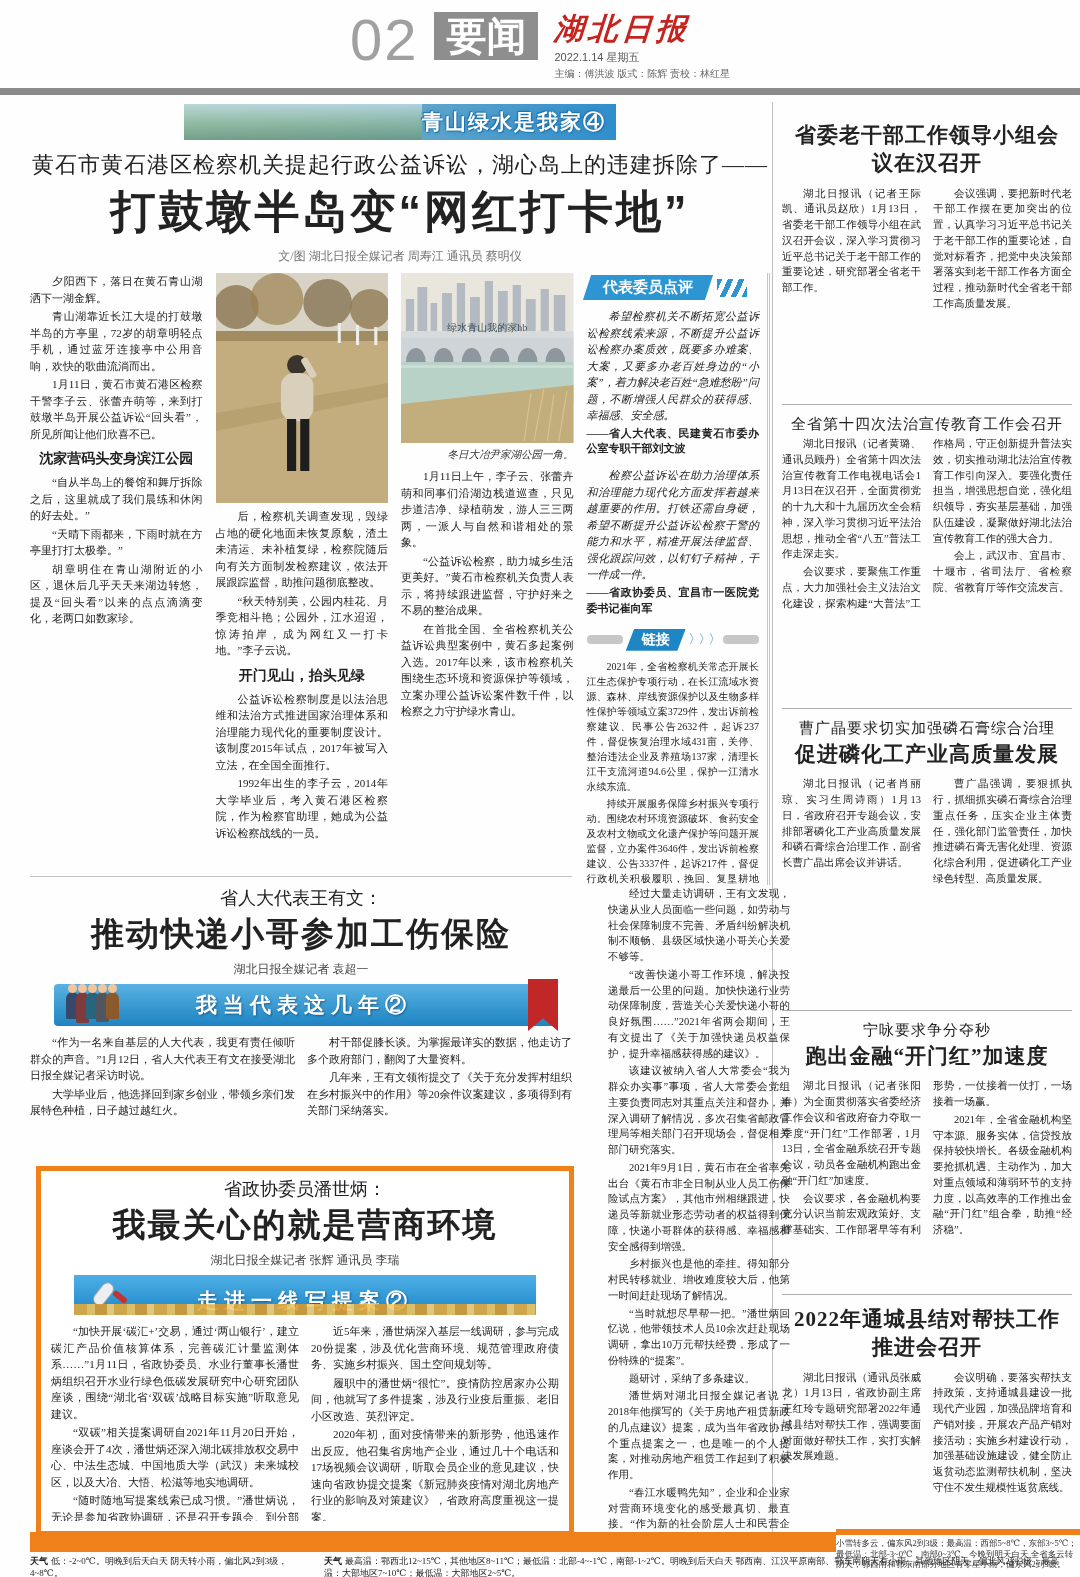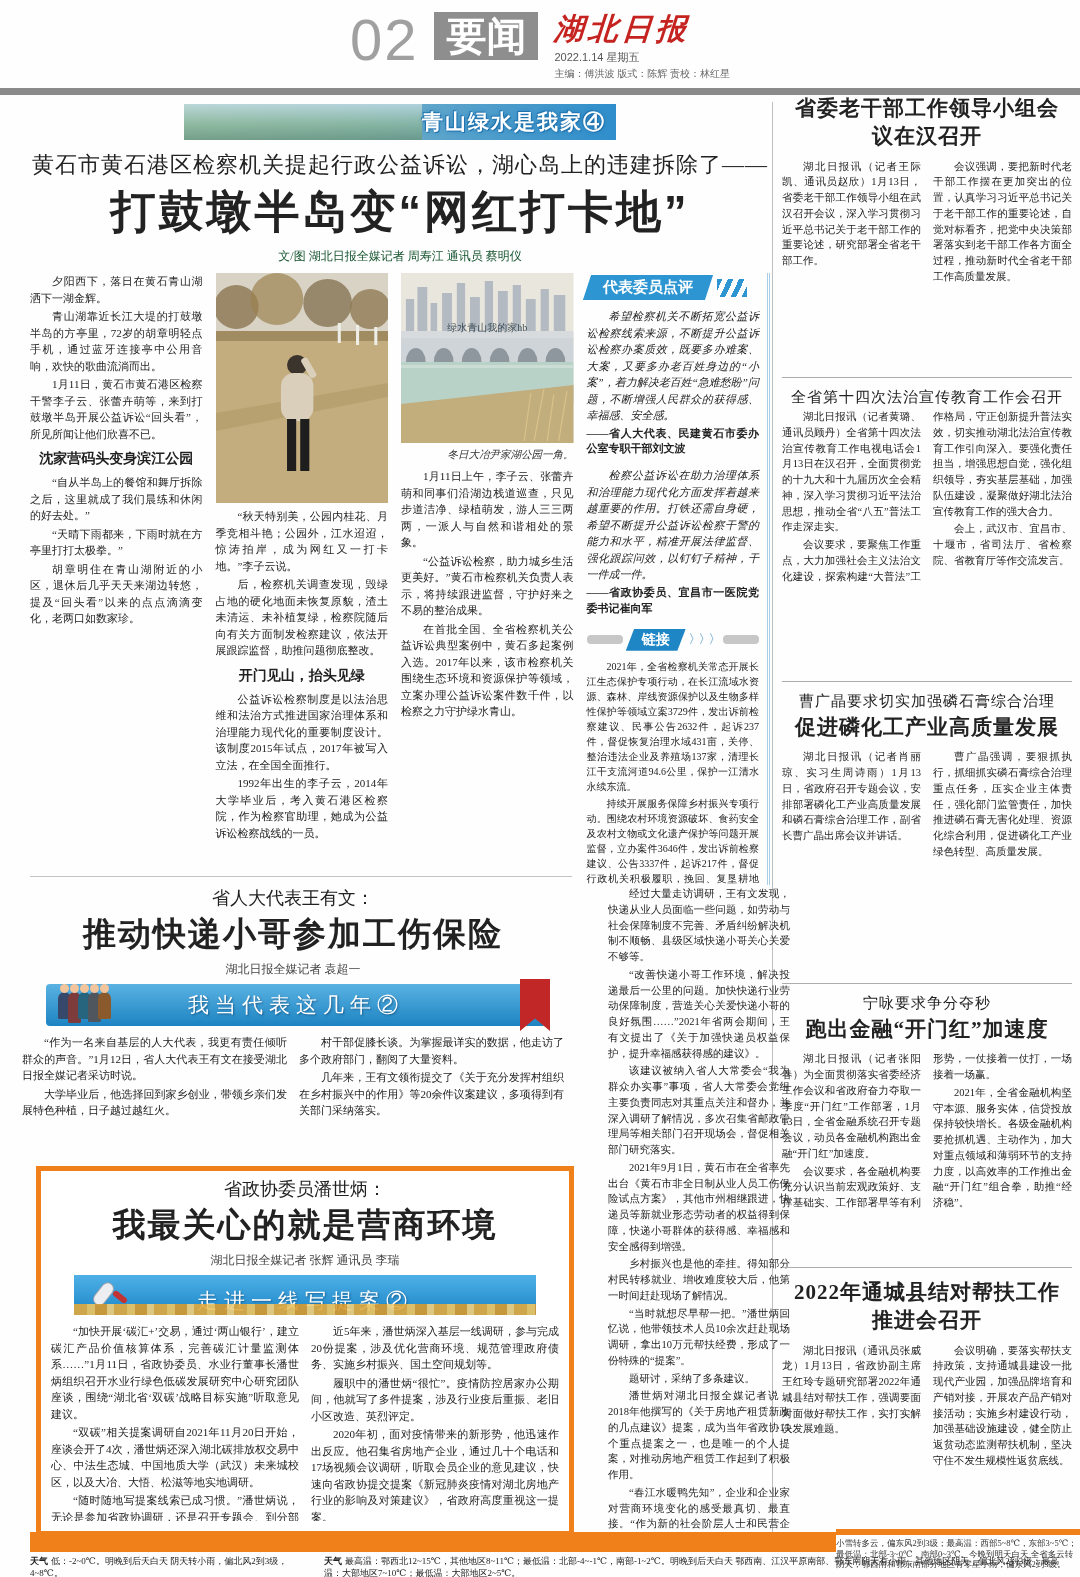--- a/index.html
+++ b/index.html
@@ -23,47 +23,47 @@
   
   .lead{position:absolute;left:30px;top:100px;width:740px;}
   .banner-series{position:relative;width:432px;height:36px;margin:4px auto 10px;display:flex;align-items:center;justify-content:flex-end;padding-right:10px;box-sizing:border-box;
      background:linear-gradient(90deg,#9cc3b3 0%,#7fb3bd 35%,#5aa3cb 60%,#2f8ecb 100%);}
   .banner-series::before{content:"";position:absolute;left:0;top:0;width:55%;height:100%;
      background:linear-gradient(180deg,#c3dce2 0%,#8db89d 55%,#6a967f 100%);opacity:.8;}
   .banner-series-text{position:relative;color:#fff;font-weight:900;font-size:21px;letter-spacing:2px;
      text-shadow:1px 1px 0 #1f74b0,-1px -1px 0 #1f74b0,0 0 4px #1f74b0;}
   .lead-kicker{text-align:center;font-size:22px;font-weight:500;letter-spacing:1px;margin:6px 0 2px;}
   .lead-headline{text-align:center;font-family:"Liberation Sans",sans-serif;font-weight:900;font-size:45px;letter-spacing:3px;margin:2px 0 6px;}
-  .lead-byline{text-align:center;font-size:12px;color:#14532d;margin-bottom:8px;}
+  .lead-byline{text-align:center;font-size:12px;color:#737373;margin-bottom:8px;}
   .lead-cols{display:flex;gap:13px;height:612px;overflow:hidden;margin-top:8px;}
   .col{flex:1;min-width:0;}
   .photo-frame{width:100%;margin-bottom:5px;position:relative;}
   .photo-frame svg{display:block;width:100%;}
   .photo-caption{font-size:10.5px;font-style:italic;text-align:right;color:#333;margin:2px 0 6px;}
   .watermark{position:absolute;left:50%;top:28%;transform:translateX(-50%);font-size:10px;color:rgba(35,55,65,.85);white-space:nowrap;}
   
   .cmt-col{border-right:3px double #a8cde8;padding-right:8px;}
   .cmt-tag-row{display:flex;align-items:center;gap:8px;margin:2px 0 8px;}
   .cmt-tag{background:#2c95d2;color:#fff;font-family:"Liberation Sans",sans-serif;font-weight:700;font-size:15px;padding:3px 16px;transform:skewX(-18deg);}
   .cmt-tag span{display:inline-block;transform:skewX(18deg);}
   .cmt-stripes{width:30px;height:18px;background:repeating-linear-gradient(115deg,#2c95d2 0 5px,transparent 5px 10px);}
   .cmt-item .para{font-style:italic;}
   .attrib{font-weight:700;font-size:11px;line-height:1.45;text-align:justify;margin:0 0 10px;}
   .link-row{display:flex;align-items:center;margin:12px 0 8px;}
   .link-bar{flex:1;height:9px;background:#c7c7c7;border-radius:4px;}
   .link-tag{background:#1f86c6;color:#fff;font-family:"Liberation Sans",sans-serif;font-weight:700;font-size:14px;padding:2px 16px;clip-path:polygon(14% 0,100% 0,86% 100%,0 100%);margin:0 3px;}
   .link-chevrons{color:#8fbcd9;font-weight:700;font-size:12px;margin-right:4px;letter-spacing:-2px;}
   
-  .courier{position:absolute;left:22px;top:884px;width:542px;height:282px;overflow:hidden;}
+  .courier{position:absolute;left:30px;top:884px;width:542px;height:282px;overflow:hidden;}
   .mid-kicker{text-align:center;font-size:18px;margin:2px 0;}
   .mid-headline{text-align:center;font-weight:900;font-size:33px;letter-spacing:2px;margin:2px 0 4px;}
   .mid-byline{text-align:center;font-size:12px;color:#444;margin-bottom:6px;}
   .banner-rep{position:relative;width:500px;height:42px;margin:6px 0 8px 24px;border-radius:4px;
      background:linear-gradient(180deg,#5ab2e2,#1d84c2);display:flex;align-items:center;justify-content:center;}
-  .banner-text{color:#fff;font-family:"Liberation Sans",sans-serif;font-weight:400;font-size:21px;letter-spacing:6px;text-shadow:1px 1px 2px rgba(0,40,80,.5);}
+  .banner-text{color:#fff;font-family:"Liberation Sans",sans-serif;font-weight:700;font-size:21px;letter-spacing:6px;text-shadow:1px 1px 2px rgba(0,40,80,.5);}
   .crowd{position:absolute;left:12px;bottom:3px;display:flex;}
   .fig{width:13px;height:27px;border-radius:7px 7px 2px 2px;position:relative;margin-right:-3px;}
   .fig::before{content:"";position:absolute;top:-8px;left:2px;width:9px;height:9px;border-radius:50%;background:#f2c59c;}
   .f1{background:#37496b;}.f2{background:#7d3b3b;height:31px;}.f3{background:#27647d;}.f4{background:#50565e;height:30px;}.f5{background:#8a5a2d;}
   .ribbon{position:absolute;right:-4px;top:-5px;width:30px;height:52px;background:#c22727;clip-path:polygon(0 0,100% 0,100% 100%,50% 76%,0 100%);}
   .courier-cols{display:flex;gap:12px;height:118px;overflow:hidden;}
   
   .pan-box{position:absolute;left:36px;top:1166px;width:538px;height:370px;border:5px solid #f08019;background:#fff;
      padding:4px 10px;box-sizing:border-box;overflow:hidden;z-index:3;}
   .banner-pan{position:relative;width:462px;height:40px;margin:6px auto 8px;overflow:hidden;
@@ -71,21 +71,21 @@
   .skyline{position:absolute;bottom:0;left:0;right:0;height:11px;opacity:.9;
      background:repeating-linear-gradient(90deg,#e2a93c 0 13px,#f0c45e 13px 21px,#d99a2e 21px 33px,#f3cf79 33px 40px);}
   .mic{position:absolute;left:16px;top:5px;width:44px;height:30px;}
   .mic::before{content:"";position:absolute;left:8px;top:2px;width:11px;height:24px;border-radius:6px;background:#eceef2;transform:rotate(38deg);box-shadow:0 0 0 1px #9aa4ad;}
   .mic::after{content:"";position:absolute;left:22px;top:14px;width:16px;height:6px;border-radius:3px;background:#c23333;transform:rotate(38deg);}
   .pan-cols{display:flex;gap:12px;height:198px;overflow:hidden;}
   
   .jump-col{position:absolute;left:608px;top:886px;width:182px;height:664px;overflow:hidden;}
   .jump-col .para{font-size:10.5px;}
   
-  .right-col{position:absolute;left:782px;top:84px;width:290px;}
+  .right-col{position:absolute;left:782px;top:111px;width:290px;}
   .article{border-bottom:1px solid #adadad;padding:8px 0 4px;box-sizing:border-box;overflow:hidden;}
   .a1{height:294px;}.a2{height:304px;}.a3{height:302px;}.a4{height:284px;}.a5{height:250px;border-bottom:none;}
   .art-kicker{font-family:"Liberation Sans",sans-serif;font-size:15px;text-align:center;letter-spacing:1px;margin:2px 0;}
   .art-kicker:empty{display:none;}
   .art-headline{font-weight:900;font-size:21px;line-height:1.35;text-align:center;letter-spacing:1px;margin:2px 6px 8px;}
   .art-body{column-count:2;column-gap:12px;}
   .art-body .para{font-size:10.5px;}
   
   .orange-band{position:absolute;left:30px;top:1532px;width:806px;height:20px;background:#f08019;z-index:4;}
   .orange-thin{position:absolute;left:836px;top:1529px;width:244px;height:6px;background:#f08019;z-index:4;}
@@ -152,22 +152,22 @@
             <rect x="156" y="54" width="3" height="18" fill="#eeeee8"></rect>
             <path d="M0 140 L170 110 L170 124 L0 158 Z" fill="#b09a68" opacity=".6"></path>
             <circle cx="80" cy="92" r="10" fill="#3b342c"></circle>
             <rect x="64" y="100" width="32" height="48" rx="13" fill="#d9cfba"></rect>
             <rect x="88" y="84" width="7" height="22" rx="3" fill="#d9cfba" transform="rotate(-30 91 95)"></rect>
             <rect x="70" y="146" width="9" height="52" fill="#1e1e1e"></rect>
             <rect x="83" y="146" width="9" height="52" fill="#1e1e1e"></rect>
           </svg>
         </div>
         <div>
+            <p class="para">后，检察机关调查发现，毁绿占地的硬化地面未恢复原貌，渣土未清运、未补植复绿，检察院随后向有关方面制发检察建议，依法开展跟踪监督，助推问题彻底整改。</p>
             <p class="para">“秋天特别美，公园内桂花、月季竞相斗艳；公园外，江水迢迢，惊涛拍岸，成为网红又一打卡地。”李子云说。</p>
-            <p class="para">后，检察机关调查发现，毁绿占地的硬化地面未恢复原貌，渣土未清运、未补植复绿，检察院随后向有关方面制发检察建议，依法开展跟踪监督，助推问题彻底整改。</p>
           </div>
         <div class="subhead">开门见山，抬头见绿</div>
         <div>
             <p class="para">公益诉讼检察制度是以法治思维和法治方式推进国家治理体系和治理能力现代化的重要制度设计。该制度2015年试点，2017年被写入立法，在全国全面推行。</p>
             <p class="para">1992年出生的李子云，2014年大学毕业后，考入黄石港区检察院，作为检察官助理，她成为公益诉讼检察战线的一员。</p>
           </div>
       </div>
 
       <div class="col">
         <div class="photo-frame">

